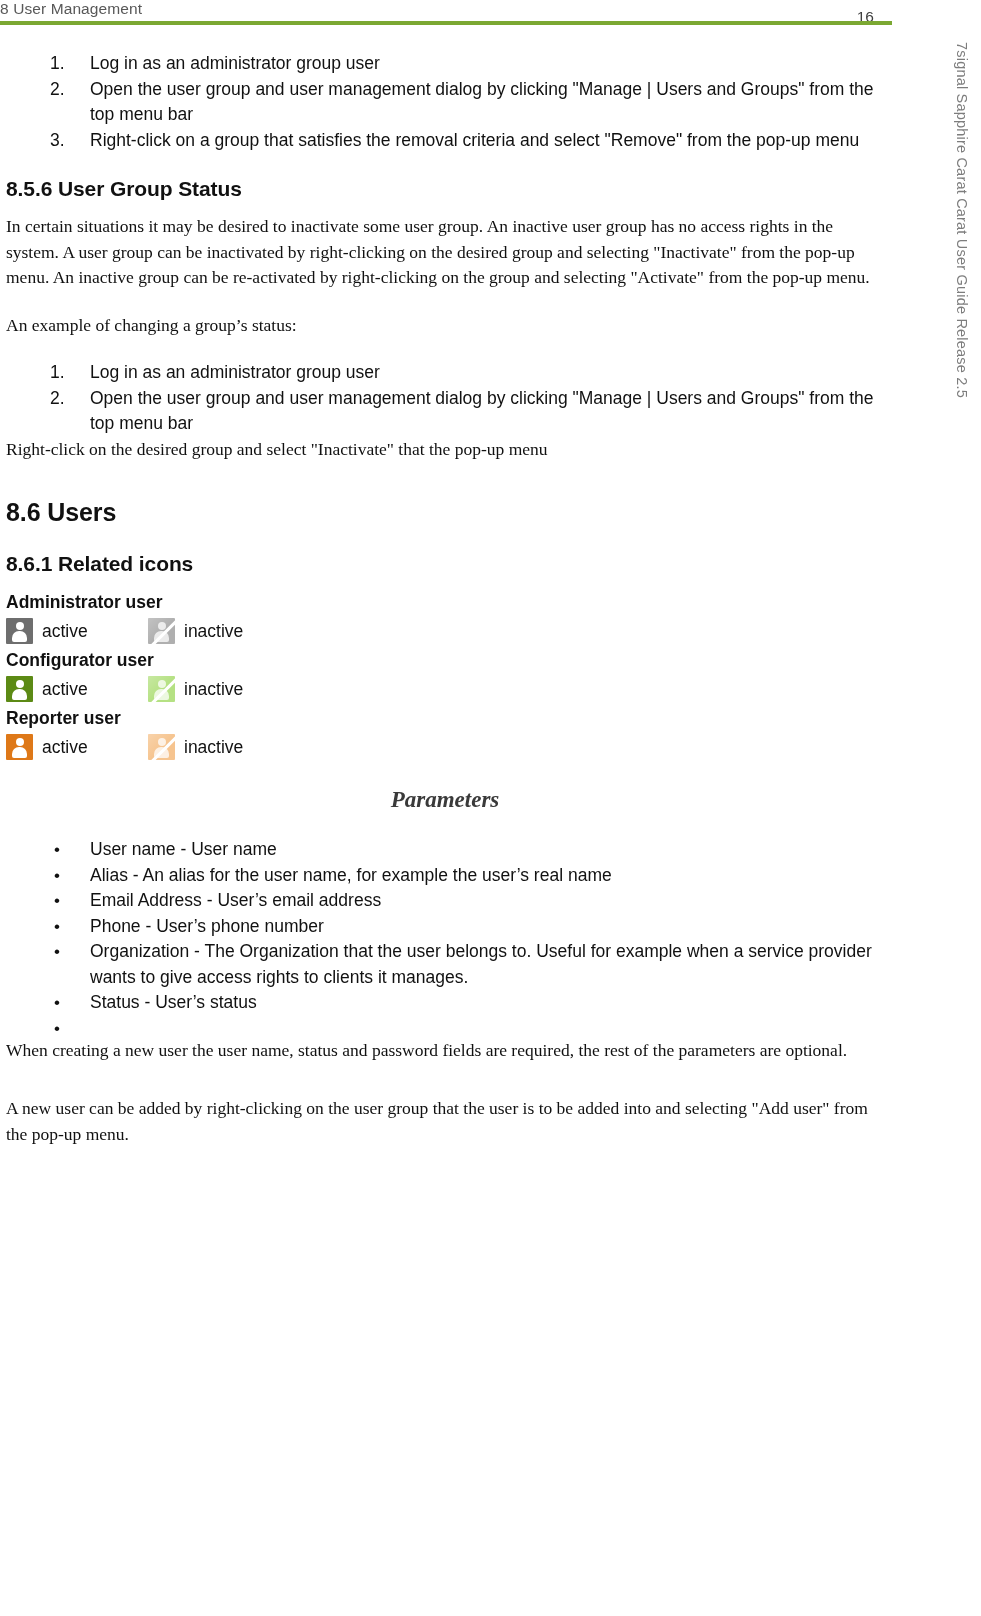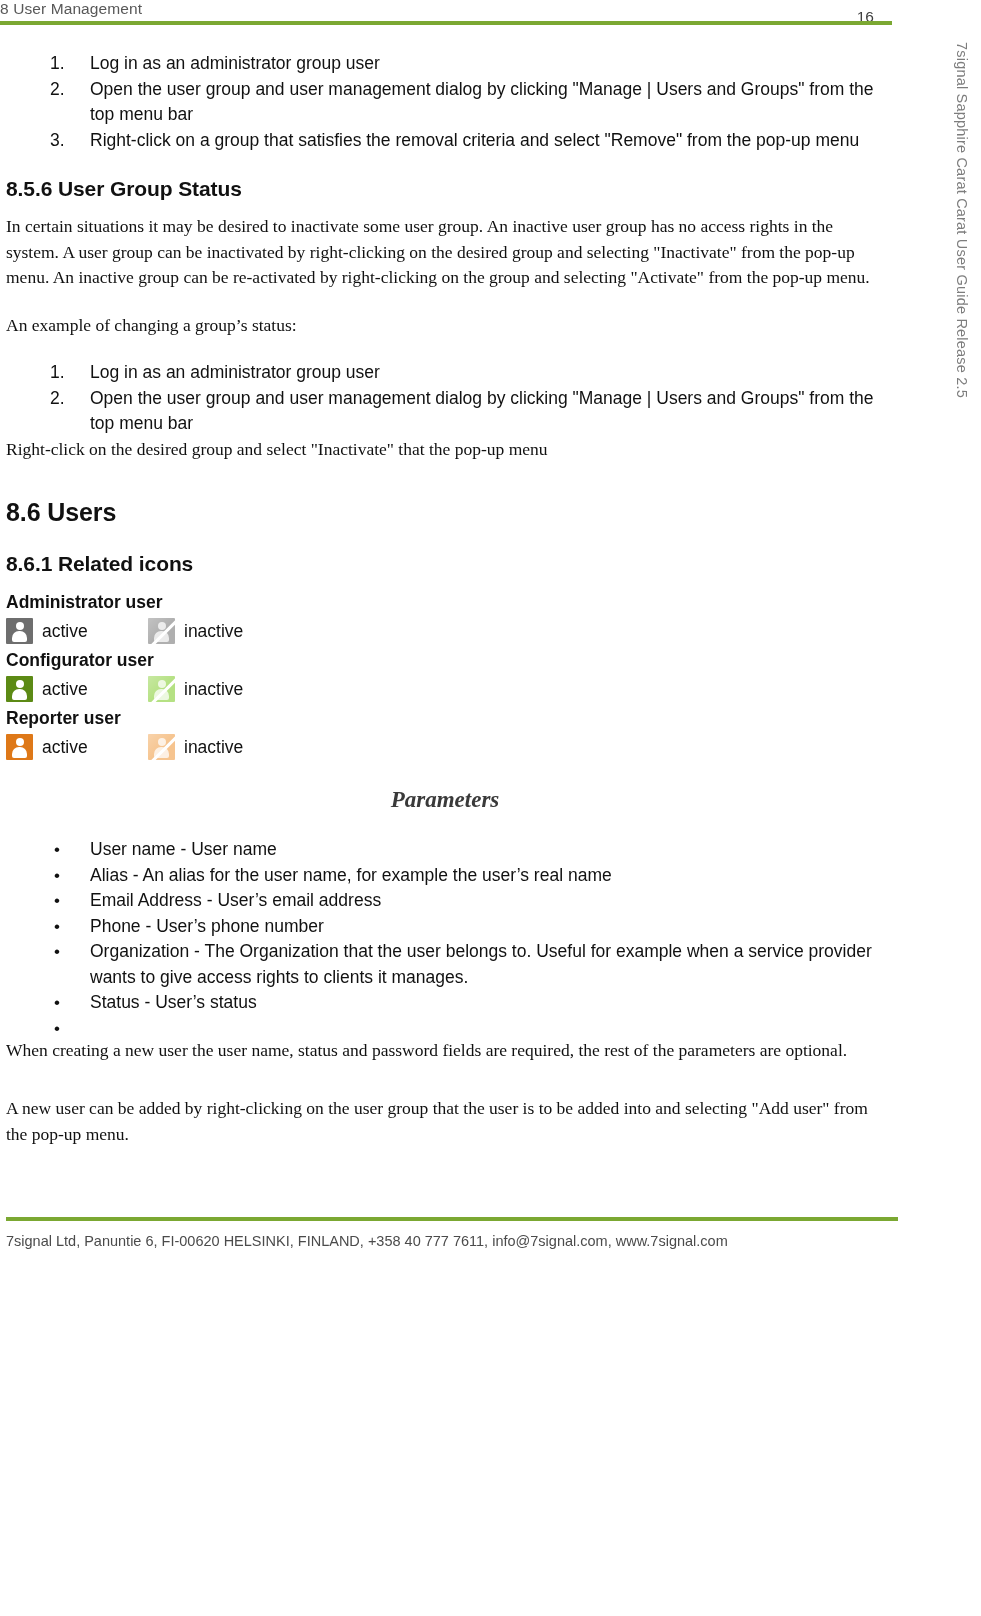--- a/index.html
+++ b/index.html
@@ -434,18 +434,14 @@
 
     <div class="gap-md"></div>
 
 
     <div class="gap-sm"></div>
 
     <p class="body-text">A new user can be added by right-clicking on the user group that the user is to be added into and selecting "Add user" from the pop-up menu.</p>
 
   </div>
 
-  <div class="footer">
-    <div class="footer-rule"></div>
-    <div class="footer-text">7signal Ltd, Panuntie 6, FI-00620 HELSINKI, FINLAND, +358 40 777 7611, info@7signal.com, www.7signal.com</div>
-  </div>
 
 </div>
 
 </body></html>

